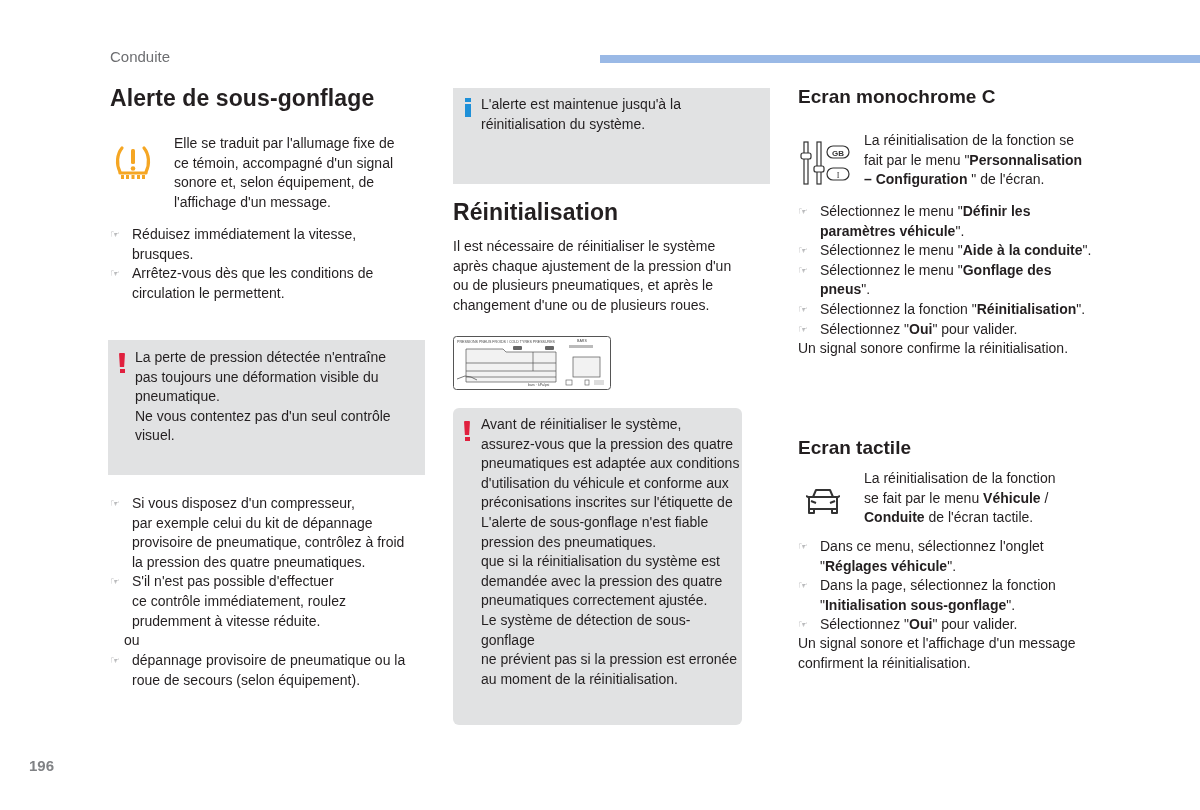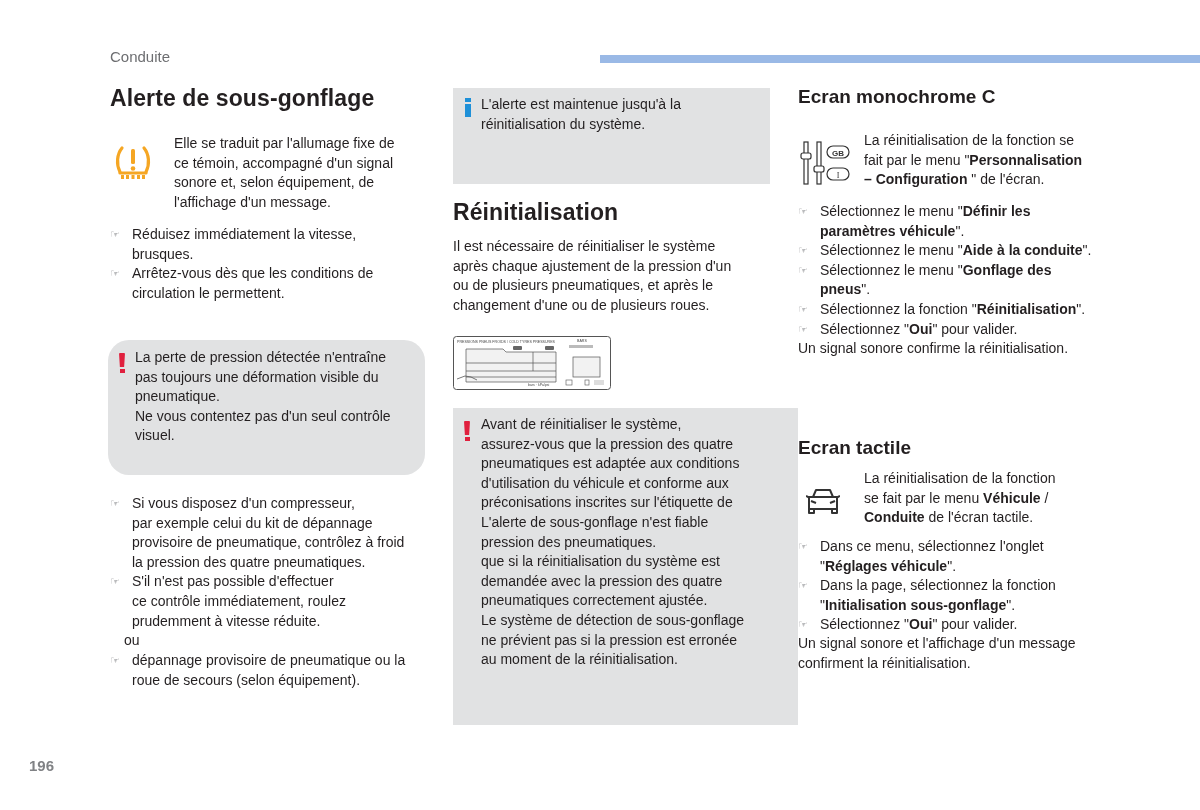--- a/index.html
+++ b/index.html
@@ -64,21 +64,21 @@
     <div>Réduisez immédiatement la vitesse,</div>
     <div>brusques.</div>
   </li>
   <li>
     <span class="hand">☞</span>
     <div>Arrêtez-vous dès que les conditions de</div>
     <div>circulation le permettent.</div>
   </li>
 </ul>
 
-<div class="abs gray-box" style="left:108px; top:340px; width:317px; height:135px;border-radius:21px;">
+<div class="abs gray-box" style="left:108px; top:340px; width:317px; height:135px;">
   <div class="excl" style="left:11px; top:13px;">
     <div class="bar"></div>
       <div class="dot"></div>
   </div>
   <div class="txt" style="position:absolute; left:27px; top:8px;">
     <div>La perte de pression détectée n'entraîne</div>
     <div>pas toujours une déformation visible du</div>
     <div>pneumatique.</div>
     <div>Ne vous contentez pas d'un seul contrôle</div>
     <div>visuel.</div>
@@ -144,21 +144,21 @@
     <rect x="92" y="10" width="9" height="4" rx="1" fill="#666"></rect>
     <rect x="120" y="21" width="27" height="20" fill="#f2f2f2" stroke="#555" stroke-width="0.7"></rect>
     <path d="M4 43 L12 40 L18 41 L24 44" fill="none" stroke="#555" stroke-width="0.8"></path>
     <text x="75" y="50" font-size="3.5" fill="#444" font-family="Liberation Sans, sans-serif">bars · kPa/psi</text>
     <rect x="113" y="44" width="6" height="5" fill="none" stroke="#555" stroke-width="0.6"></rect>
     <rect x="132" y="44" width="4" height="5" fill="none" stroke="#555" stroke-width="0.6"></rect>
     <rect x="141" y="44" width="10" height="5" fill="#ddd"></rect>
   </svg>
 </div>
 
-<div class="abs gray-box" style="left:453px; top:408px; width:345px; height:317px;">
+<div class="abs gray-box" style="left:453px; top:408px; width:289px; height:317px;border-radius:6px;">
   <div class="excl" style="left:11px; top:13px;">
     <div class="bar"></div>
       <div class="dot"></div>
   </div>
   <div class="txt" style="position:absolute; left:28px; top:7px;">
     <div>Avant de réinitialiser le système,</div>
     <div>assurez-vous que la pression des quatre</div>
     <div>pneumatiques est adaptée aux conditions</div>
     <div>d'utilisation du véhicule et conforme aux</div>
     <div>préconisations inscrites sur l'étiquette de</div>

